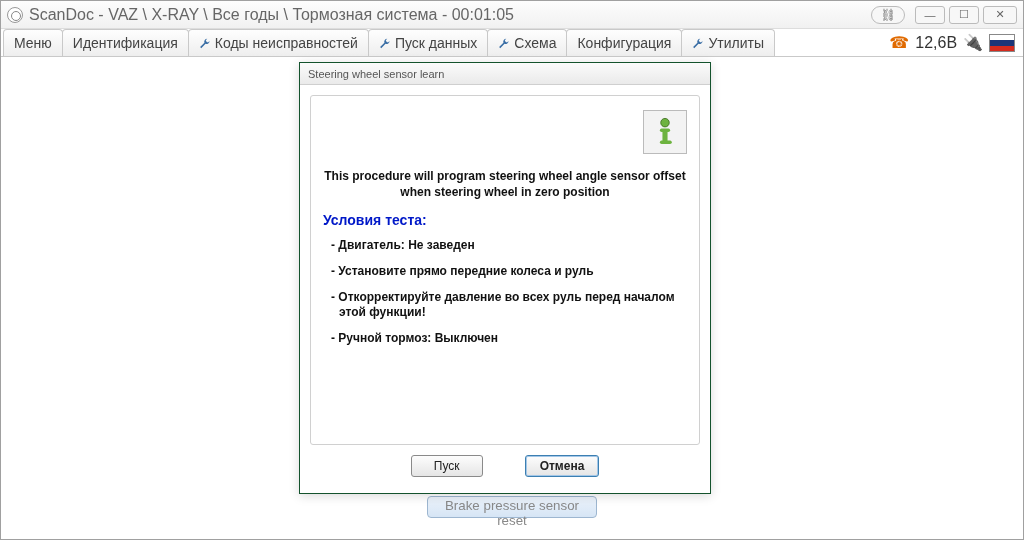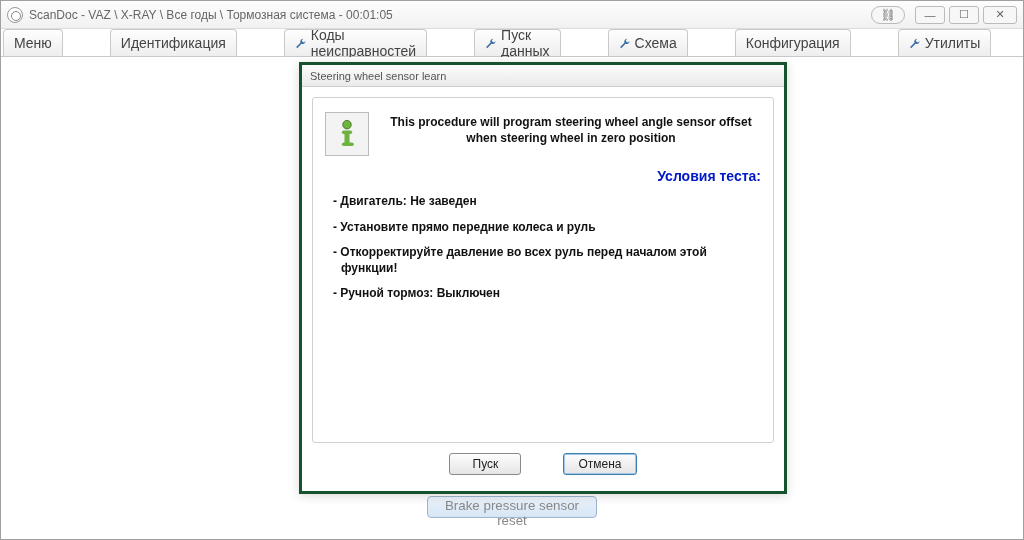--- a/index.html
+++ b/index.html
@@ -2,52 +2,52 @@
 <html><head>
 <meta charset="utf-8">
 <style>
   * { box-sizing: border-box; }
   html, body { margin: 0; padding: 0; font-family: Tahoma, Arial, sans-serif; font-size: 12px; background: #fff; }
   .app-window { width: 1024px; height: 540px; border: 1px solid #a0a0a0; background: #fff; display: flex; flex-direction: column; position: relative; }
 
   .title-bar { height: 28px; display: flex; align-items: center; padding: 0 6px; border-bottom: 1px solid #ddd; background: linear-gradient(#fdfdfd,#f1f1f1); }
   .title-bar .app-icon { width: 16px; height: 16px; border: 1px solid #999; border-radius: 50%; margin-right: 6px; background: #fff; position: relative; }
   .title-bar .app-icon:before { content:""; position:absolute; left:3px; top:3px; width:8px; height:8px; border:1px solid #888; border-radius:50%;}
-  .title-bar .title-text { color: #666; font-size: 12px; flex: 1; }
+  .title-bar .title-text { color: #666; font-size: 16px; flex: 1; }
   .win-btns { display: flex; gap: 4px; }
   .win-btn { width: 30px; height: 18px; border: 1px solid #bbb; border-radius: 3px; background: #f7f7f7; display: flex; align-items: center; justify-content: center; font-size: 11px; color: #666; cursor: pointer; }
   .win-btn.close { width: 34px; }
   .link-pill { width: 34px; height: 18px; border:1px solid #bbb; border-radius:9px; background:#f7f7f7; display:flex; align-items:center; justify-content:center; margin-right:6px; color:#666;}
 
-  .tab-bar { height: 28px; display: flex; align-items: stretch; border-bottom: 1px solid #c9c9c9; background: #fff; padding-left: 2px; gap: 48px; }
+  .tab-bar { height: 28px; display: flex; align-items: stretch; border-bottom: 1px solid #c9c9c9; background: #fff; padding-left: 2px; }
   .tab { display: flex; align-items: center; gap: 4px; padding: 0 10px; border: 1px solid #c9c9c9; border-bottom: none; border-radius: 4px 4px 0 0; background: linear-gradient(#fefefe,#eeeeee); margin-right: -1px; font-size: 14px; color: #444; cursor: pointer; }
   .wrench { width: 12px; height: 12px; display:inline-block; }
   .wrench svg { width:12px; height:12px; }
   .status-area { margin-left: auto; display: flex; align-items: center; gap: 6px; padding-right: 8px; font-size:16px; color:#333; }
   .phone { color:#e06a00; }
   .plug { color:#3a6ea5; }
   .flag { width: 26px; height: 18px; background: linear-gradient(to bottom,#fff 33%,#1c3578 33%,#1c3578 66%,#d52b1e 66%); border:1px solid #888; }
 
   .content-area { flex: 1; position: relative; border-top: 1px solid #fff; background: #fff; }
   .bg-btn { position:absolute; bottom:16px; left:50%; transform:translateX(-50%); width:170px; height:22px; border:1px solid #9db6d0; border-radius:4px; background:linear-gradient(#ecf3fb,#d6e5f5); color:#888; filter: blur(0.4px); }
 
-  .dialog { position: absolute; top: 4px; left: 298px; width: 488px; height: 432px; border: 3px solid #14532d; background: #fff; box-shadow: 0 2px 10px rgba(0,0,0,.15); display:flex; flex-direction:column; }
+  .dialog { position: absolute; top: 4px; left: 298px; width: 412px; height: 432px; border: 1px solid #14532d; background: #fff; box-shadow: 0 2px 10px rgba(0,0,0,.15); display:flex; flex-direction:column; }
   .dialog-title { height: 22px; background: linear-gradient(#fbfbfb,#eaeaea); border-bottom:1px solid #cfcfcf; font-size:11px; color:#555; display:flex; align-items:center; padding:0 8px; }
   .dialog-body { flex:1; padding: 10px 10px 6px 10px; display:flex; flex-direction:column; }
   .info-panel { border:1px solid #d0d0d0; border-radius:3px; padding: 10px 12px 10px 12px; flex:1; overflow:hidden; }
-  .info-header { display:flex; gap:12px; align-items:flex-start; margin-bottom:12px; margin-top:4px; }
+  .info-header { display:flex; gap:12px; align-items:flex-end; margin-bottom:12px; margin-top:4px;flex-direction:column; }
   .info-icon { width:44px; height:44px; border:1px solid #bbb; background:#f3f3f3; display:flex; align-items:center; justify-content:center; flex-shrink:0;}
   .info-icon svg { width:34px; height:34px; }
   .proc-text { font-weight:bold; color:#111; text-align:center; font-size:12px; line-height:1.35; flex:1; padding-top:2px;}
-  .cond-title { color:#0018c8; font-weight:bold; font-size:14px; margin: 8px 0 10px 0; text-align: right; }
+  .cond-title { color:#0018c8; font-weight:bold; font-size:14px; margin: 8px 0 10px 0; }
   .cond-list { }
   .cond-item { font-size:12px; font-weight:bold; color:#111; text-indent:-8px; padding-left:16px; margin-bottom:10px; line-height:1.3; }
   .dialog-footer { height:42px; display:flex; align-items:center; justify-content:center; gap:42px; }
   .btn { min-width:72px; height:22px; border:1px solid #8a8a8a; border-radius:3px; background:linear-gradient(#fdfdfd,#e5e5e5); font-size:12px; color:#222; cursor:pointer; padding:0 14px;text-align:center; }
-  .btn.default { border:1px solid #3c7fb1; box-shadow: 0 0 0 1px #a3c7e8 inset; }
+  .btn.default { border:1px solid #3c7fb1; box-shadow: 0 0 0 1px #a3c7e8 inset; font-weight: bold; }
 
   .footer-bar { height:5px; }
 </style>
 </head>
 <body>
 
 <div class="app-window">
 
   <div class="title-bar">
     <span class="app-icon"></span>

